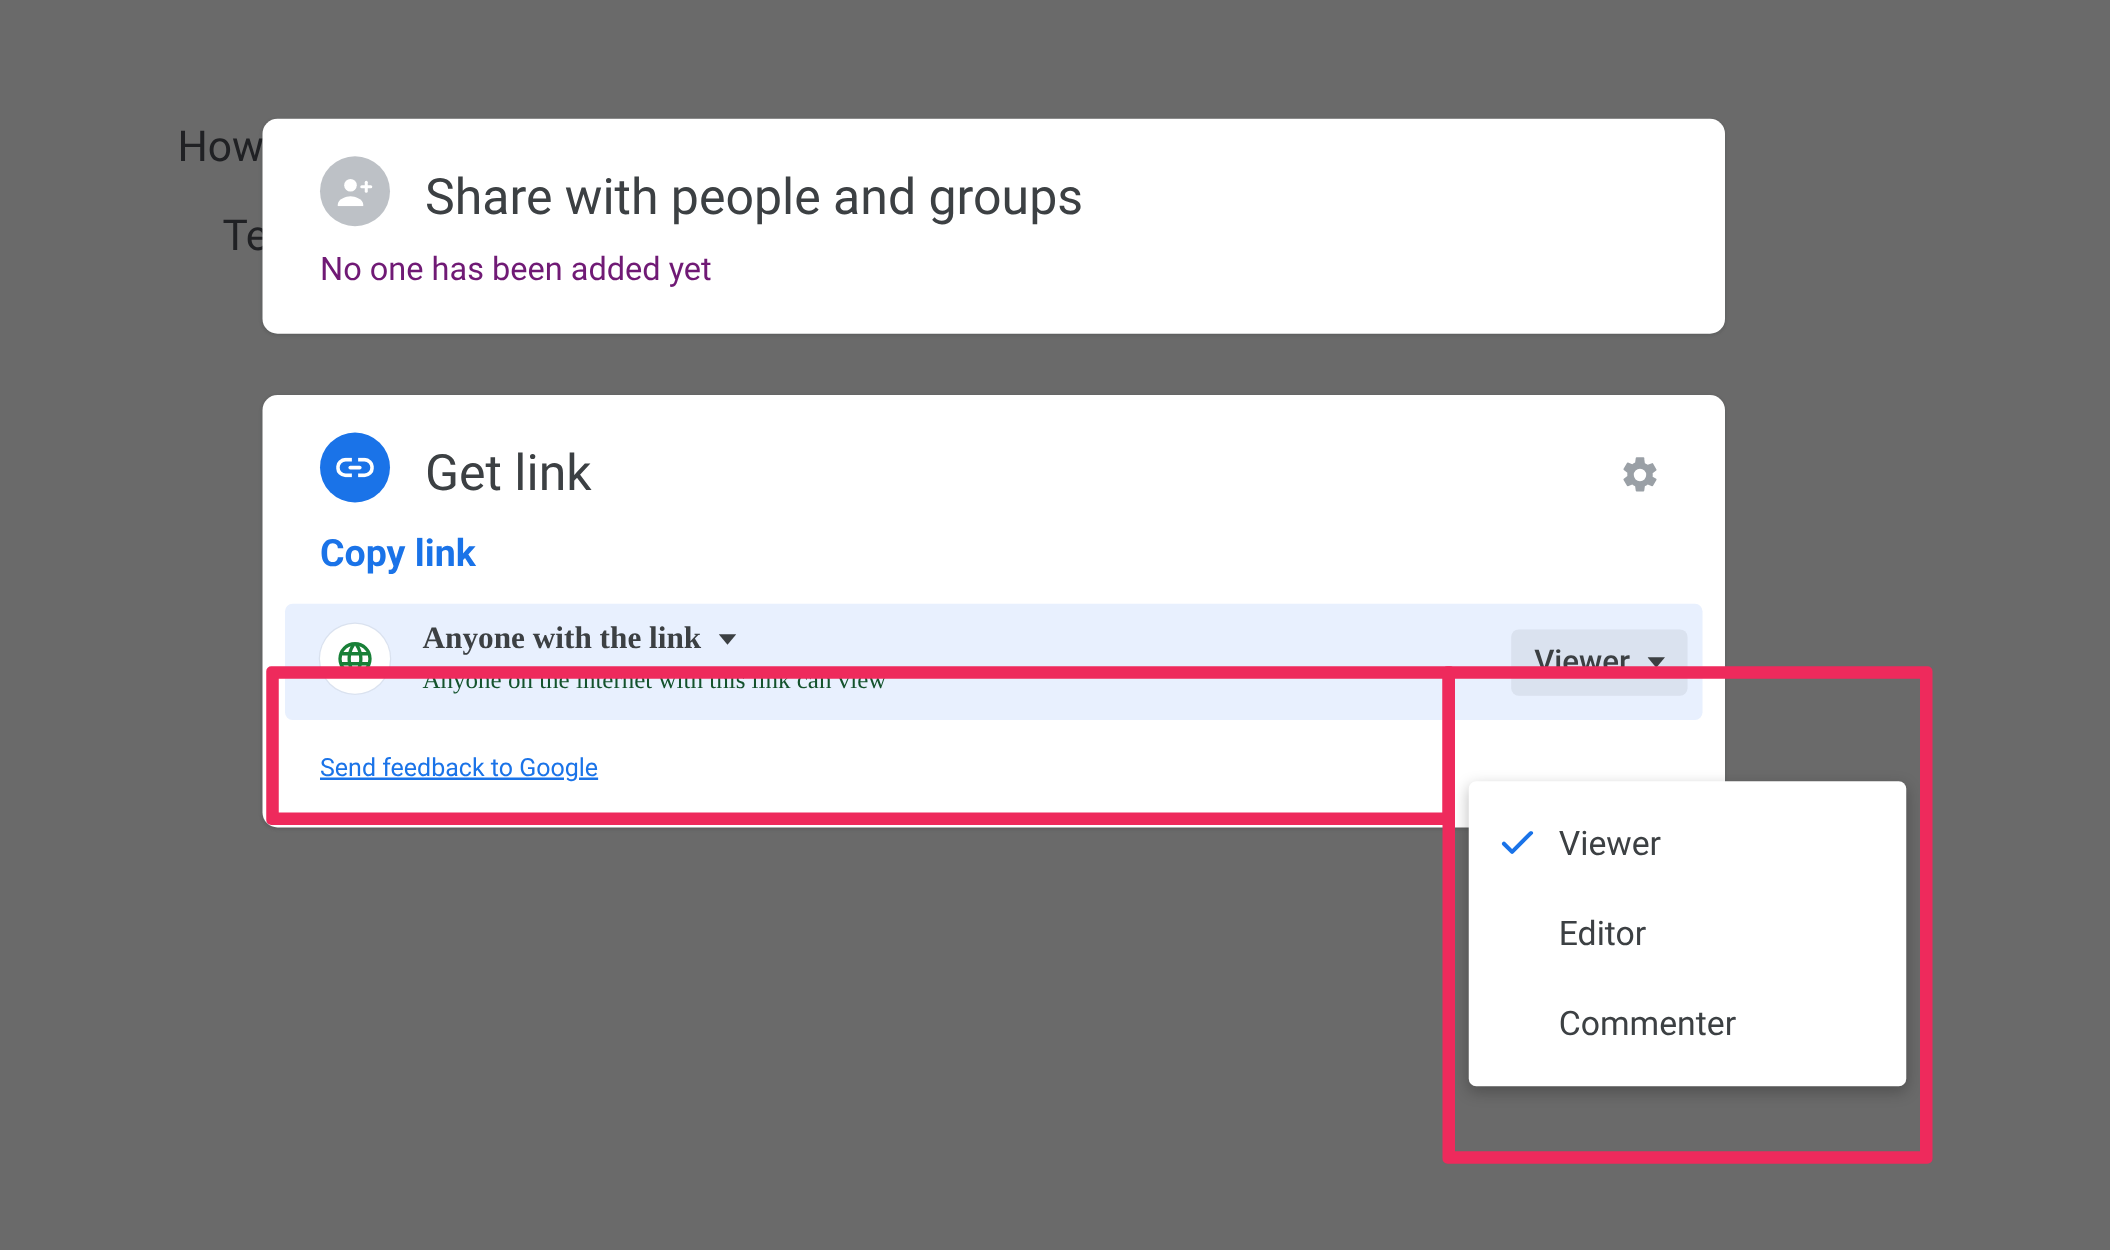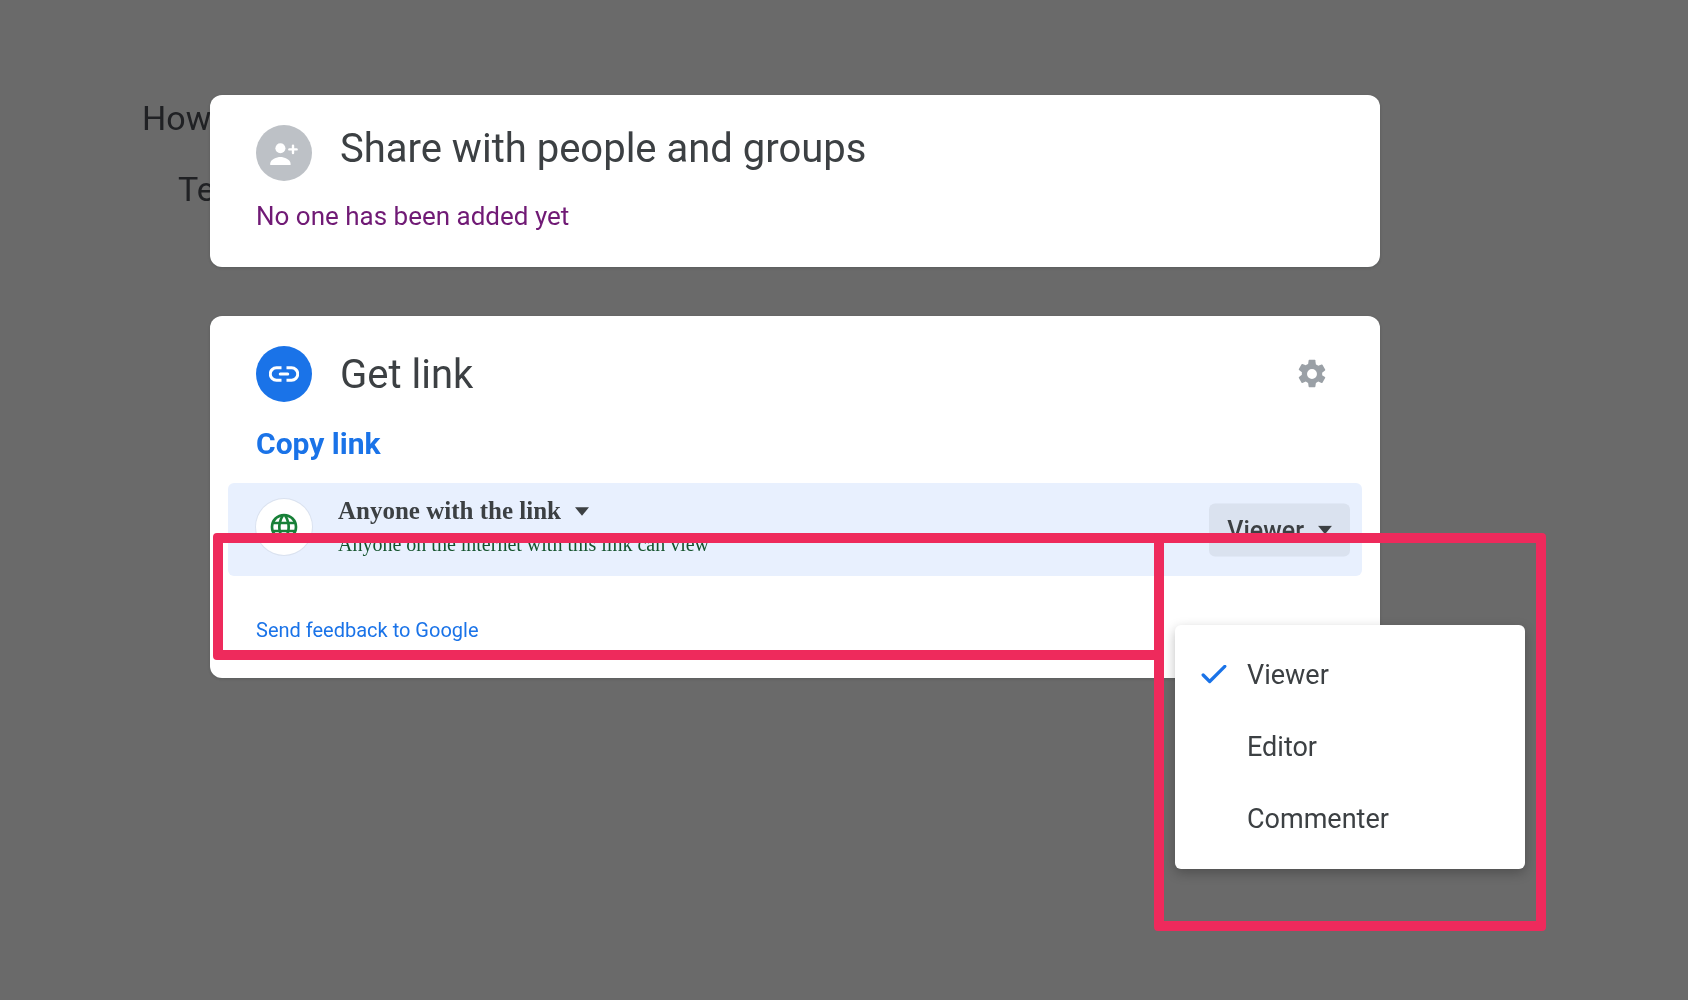--- a/index.html
+++ b/index.html
@@ -30,21 +30,21 @@
     width: 1170px;
   }
 
   .card-share {
     top: 95px;
     padding: 30px 46px 36px 46px;
   }
 
   .share-header {
     display: flex;
-    align-items: flex-start;
+    align-items: flex-end;
     gap: 28px;
   }
 
   .person-add-icon {
     width: 56px; height: 56px;
     border-radius: 50%;
     background: #bdc1c6;
     display: flex; align-items: center; justify-content: center;
     flex-shrink: 0;
   }
@@ -61,21 +61,21 @@
     margin-top: 20px;
   }
 
   .card-link {
     top: 316px;
     padding: 30px 46px 36px 46px;
   }
 
   .link-header {
     display: flex;
-    align-items: center;
+    align-items: flex-end;
     gap: 28px;
   }
 
   .link-icon-circle {
     width: 56px; height: 56px;
     border-radius: 50%;
     background: #1a73e8;
     display: flex; align-items: center; justify-content: center;
     flex-shrink: 0;
   }
@@ -176,23 +176,24 @@
     padding: 12px 18px;
     background: rgba(60,64,67,0.08);
     border-radius: 6px;
     font-size: 25px;
     color: #3c4043;
     font-weight: 500;
     cursor: pointer;
   }
 
   .feedback-link {
-    margin-top: 42px;
+    margin-top: 26px;
     font-size: 20px;
     color: #1a73e8;
+    text-decoration: underline;
     cursor: pointer;
   }
 
   .highlight-left {
     position: absolute;
     border: 10px solid #ee2a5c;
     border-radius: 4px;
     pointer-events: none;
     left: 213px;
     top: 533px;

